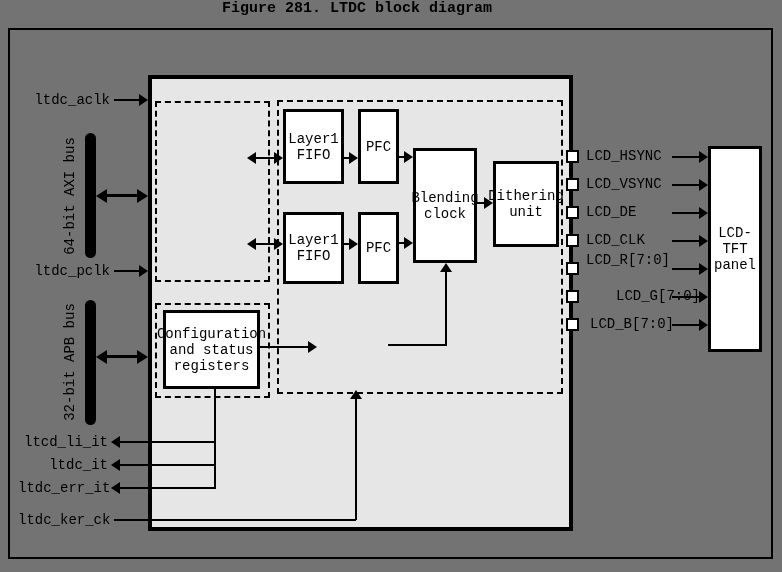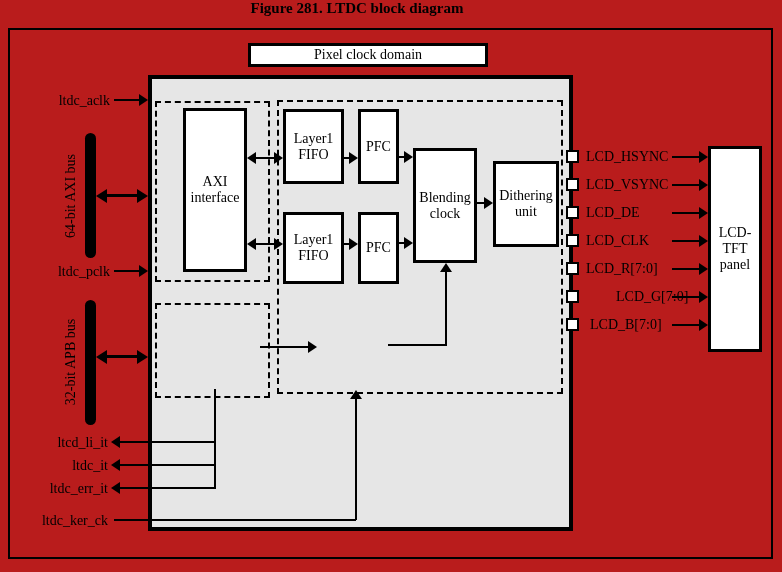--- a/index.html
+++ b/index.html
@@ -1,18 +1,18 @@
 <!DOCTYPE html>
 <html><head>
 <meta charset="utf-8">
 <style>
   html,body{margin:0;padding:0;background:#fff;}
   #canvas{
-    position:relative;width:782px;height:572px;background:#b91c1c;
-    font-family:Liberation Serif, serif;color:#000;overflow:hidden;
+    position:relative;width:782px;height:572px;background:#737373;
+    font-family:Liberation Mono, monospace;color:#000;overflow:hidden;
   }
   .abs{position:absolute;}
   .title{font-size:15px;font-weight:bold;text-align:center;}
   .frame{border:2px solid #000;}
   .watermark{font-size:12px;text-align:right;}
   .domain-label-box{
     border:3px solid #000;background:#fff;text-align:center;
     font-size:14px;line-height:18px;box-sizing:border-box;
   }
   .graybox{background:#e6e6e6;border:4px solid #000;box-sizing:border-box;}
@@ -40,32 +40,27 @@
 </style>
 </head>
 <body>
 
 <div id="canvas">
 
   <div class="abs title" style="left:0;top:4;width:714px;">Figure 281. LTDC block diagram</div>
 
   <div class="abs frame" style="left:8px;top:28px;width:765px;height:531px;box-sizing:border-box;"></div>
 
-  <div class="abs domain-label-box" style="left:248px;top:43px;width:240px;height:24px;">Pixel clock domain</div>
 
   <div class="abs graybox" style="left:148px;top:75px;width:425px;height:456px;"></div>
 
   <div class="abs dashedbox" style="left:155px;top:101px;width:115px;height:181px;"></div>
   <div class="abs dashedbox" style="left:277px;top:100px;width:286px;height:294px;"></div>
   <div class="abs dashedbox" style="left:155px;top:303px;width:115px;height:95px;"></div>
 
-  <div class="abs block" style="left:183px;top:108px;width:64px;height:164px;">
-      <span>AXI
-interface</span>
-    </div>
   <div class="abs block" style="left:283px;top:109px;width:61px;height:75px;">
       <span>Layer1
 FIFO</span>
     </div>
   <div class="abs block" style="left:358px;top:109px;width:41px;height:75px;">
       <span>PFC</span>
     </div>
   <div class="abs block" style="left:283px;top:212px;width:61px;height:72px;">
       <span>Layer1
 FIFO</span>
@@ -73,20 +68,25 @@
   <div class="abs block" style="left:358px;top:212px;width:41px;height:72px;">
       <span>PFC</span>
     </div>
   <div class="abs block" style="left:413px;top:148px;width:64px;height:115px;">
       <span>Blending
 clock</span>
     </div>
   <div class="abs block" style="left:493px;top:161px;width:66px;height:86px;align-items:center;">
       <span>Dithering
 unit</span>
+    </div>
+  <div class="abs block" style="left:163px;top:310px;width:97px;height:79px;">
+      <span>Configuration
+and status
+registers</span>
     </div>
   <div class="abs block" style="left:708px;top:146px;width:54px;height:206px;">
       <span>LCD-
 TFT
 panel</span>
     </div>
 
   <div class="abs busbar" style="left:85px;top:133px;width:11px;height:125px;"></div>
   <div class="abs lbl rot" style="left:11px;top:188px;width:120px;height:16px;">64-bit AXI bus</div>
   <div class="abs busbar" style="left:85px;top:300px;width:11px;height:125px;"></div>
@@ -158,21 +158,21 @@
   <div class="abs iosq" style="left:566px;top:206px;"></div>
   <div class="abs iosq" style="left:566px;top:234px;"></div>
   <div class="abs iosq" style="left:566px;top:262px;"></div>
   <div class="abs iosq" style="left:566px;top:290px;"></div>
   <div class="abs iosq" style="left:566px;top:318px;"></div>
 
   <div class="abs lbl" style="left:586px;top:149px;">LCD_HSYNC</div>
   <div class="abs lbl" style="left:586px;top:177px;">LCD_VSYNC</div>
   <div class="abs lbl" style="left:586px;top:205px;">LCD_DE</div>
   <div class="abs lbl" style="left:586px;top:233px;">LCD_CLK</div>
-  <div class="abs lbl" style="left:586px;top:261px;">LCD_R[7:0]</div>
+  <div class="abs lbl" style="left:586px;top:253px;">LCD_R[7:0]</div>
   <div class="abs lbl" style="left:616px;top:289px;">LCD_G[7:0]</div>
   <div class="abs lbl" style="left:590px;top:317px;">LCD_B[7:0]</div>
 
   <div class="abs hline" style="left:672px;top:156px;width:27px;"></div>
   <div class="abs arr arr-r" style="left:699px;top:151px;"></div>
   <div class="abs hline" style="left:672px;top:184px;width:27px;"></div>
   <div class="abs arr arr-r" style="left:699px;top:179px;"></div>
   <div class="abs hline" style="left:672px;top:212px;width:27px;"></div>
   <div class="abs arr arr-r" style="left:699px;top:207px;"></div>
   <div class="abs hline" style="left:672px;top:240px;width:27px;"></div>

